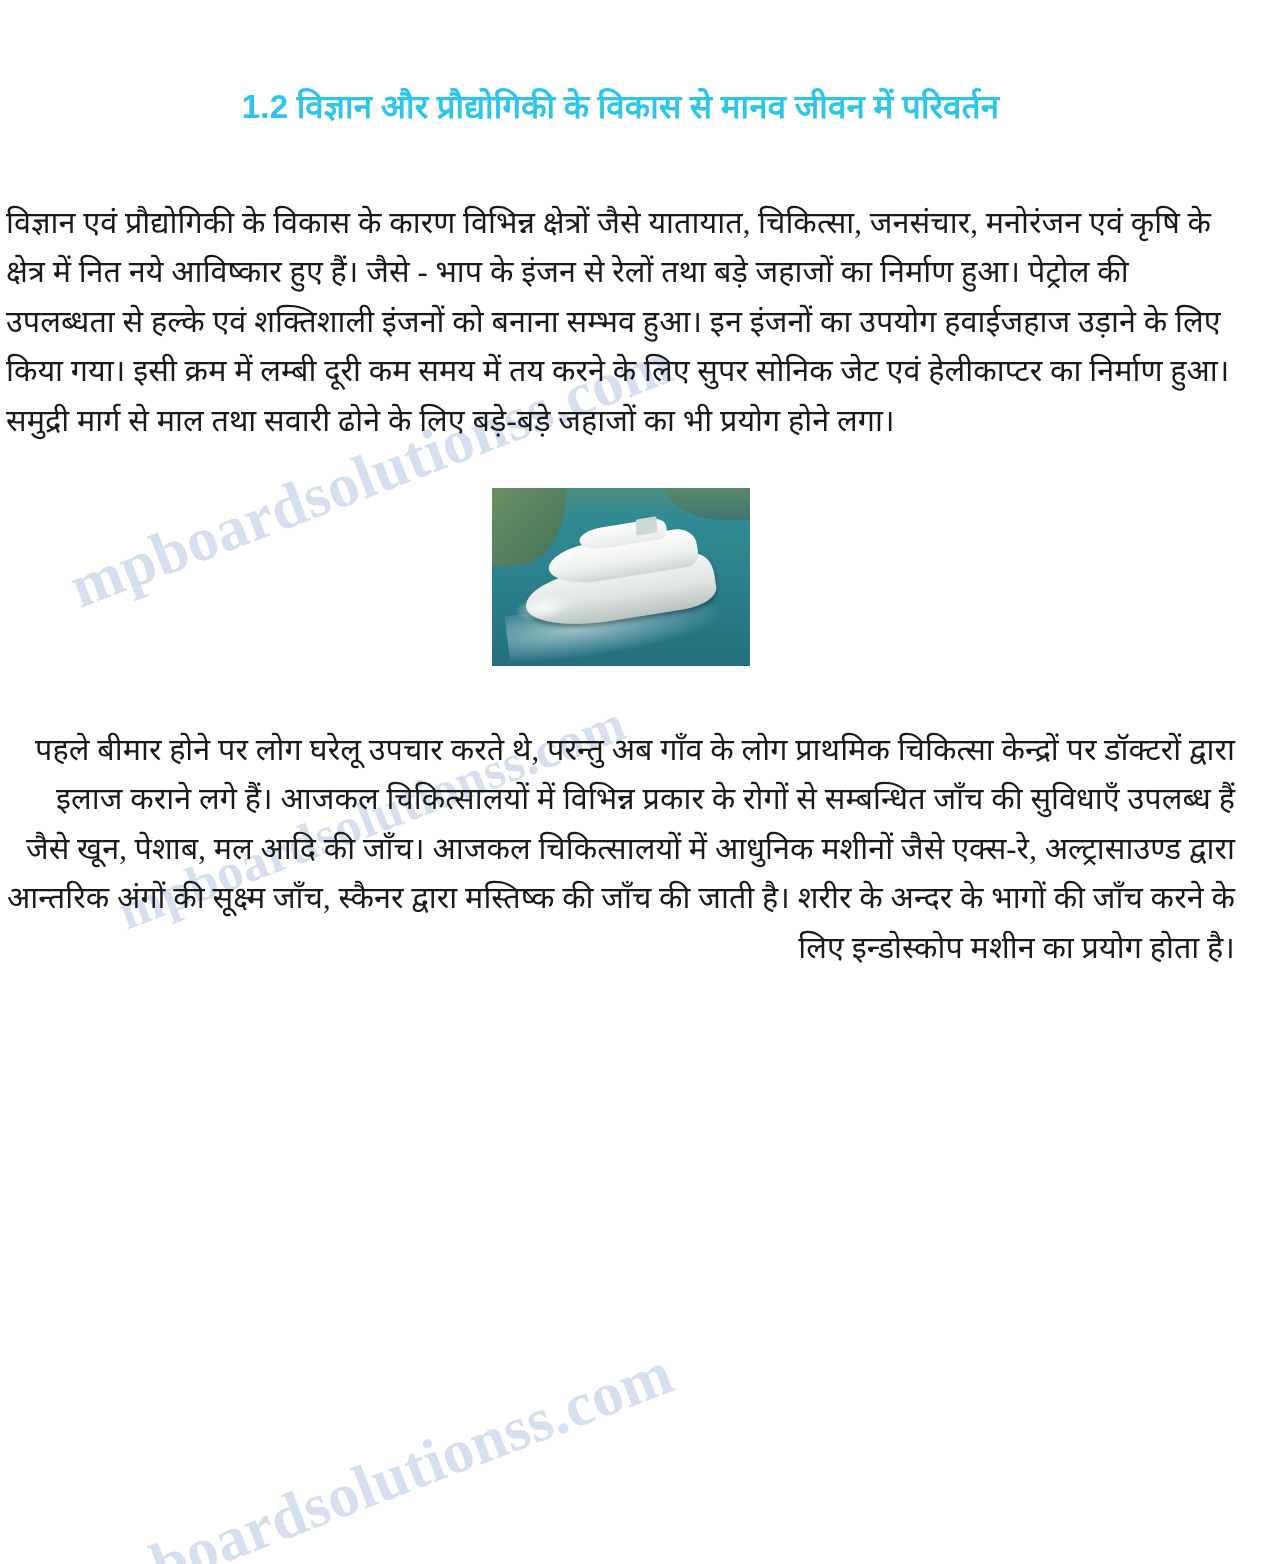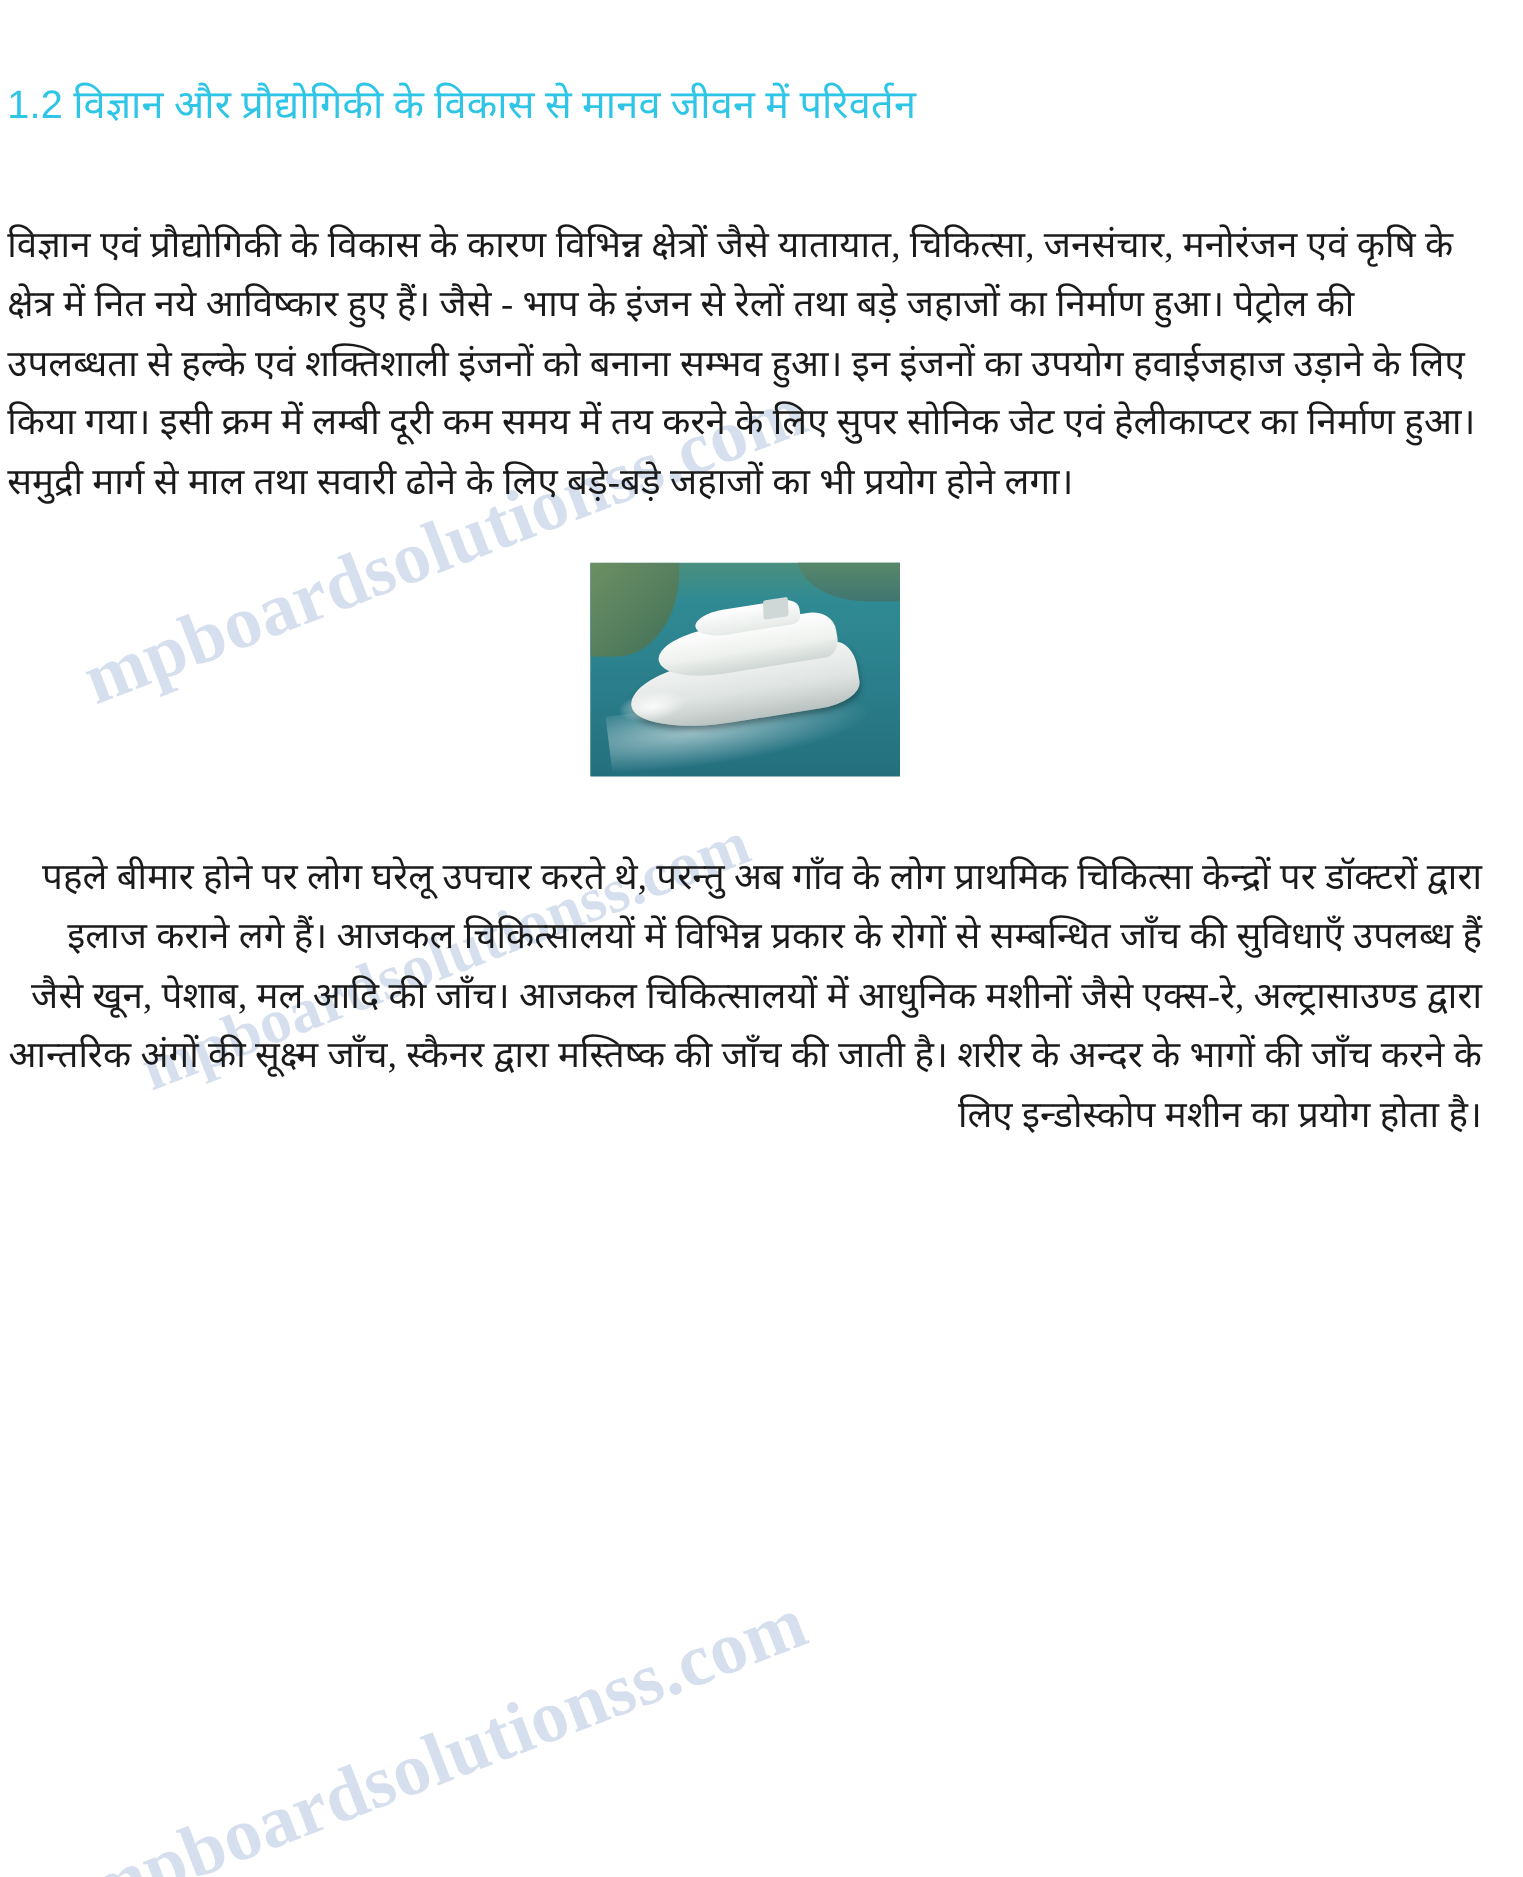--- a/index.html
+++ b/index.html
@@ -58,24 +58,25 @@
   p.bold-statement {
     font-size: 30.5px;
     line-height: 1.62;
     font-weight: 700;
     margin: 28px 0 34px 0;
   }
 
   h2.section-heading {
     color: #2ec5e6;
     font-size: 33px;
-    font-weight: 400;
-    margin: 66px 0 70px 0;
+    font-weight: 700;
+    margin: 86px 0 70px 0;
     line-height: 1.3;
     letter-spacing: 0.2px;
+    text-align: center;
   }
   h2.section-heading .num { font-family: "Liberation Sans", sans-serif; }
 
   
   .figure {
     margin: 42px 0 60px 0;
     display: flex;
     justify-content: center;
   }
   .ship-photo {

